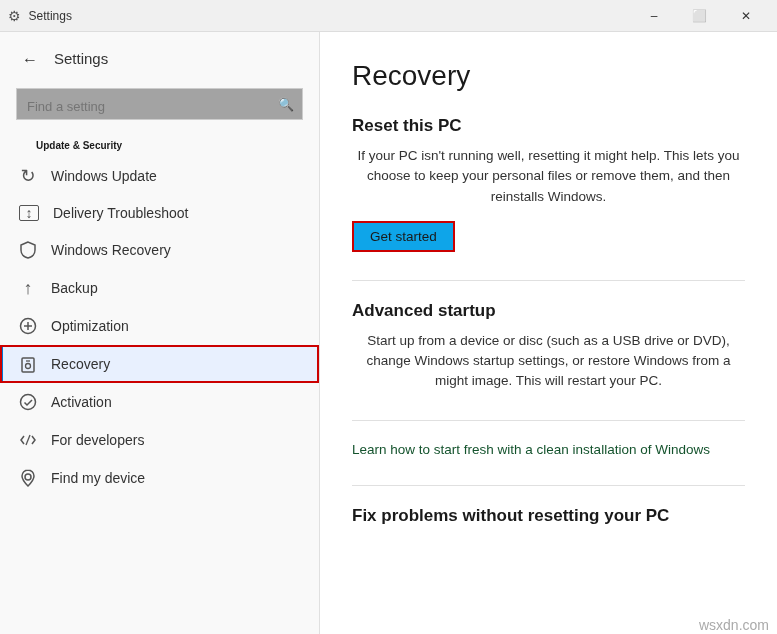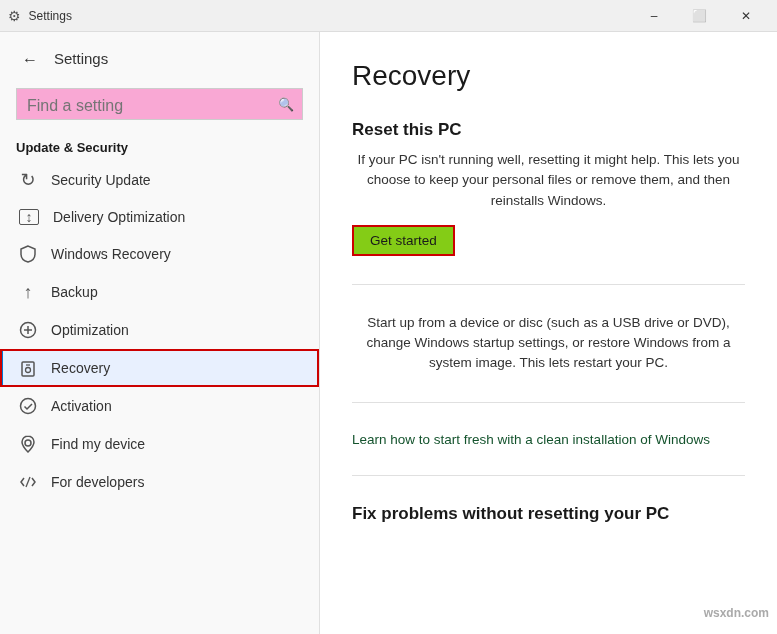--- a/index.html
+++ b/index.html
@@ -93,39 +93,40 @@
 
     .search-box {
       margin: 8px 16px 12px 16px;
       position: relative;
     }
     .search-box input {
       width: 100%;
       height: 32px;
       padding: 4px 32px 0 10px;
       border: 1px solid #ccc;
-      background: #f9a8d4;
-      font-size: 16px;
+      background: #a3a3a3;
+      font-size: 13px;
       color: #333;
       outline: none;
     }
     .search-icon-wrap {
       position: absolute;
       right: 8px;
       top: 50%;
       transform: translateY(-50%);
       color: #666;
       font-size: 13px;
     }
 
     .sidebar-section-label {
-      font-size: 13px;
+      font-size: 10px;
       font-weight: 600;
       color: #1a1a1a;
       padding: 8px 16px 6px 16px;
+      margin-left: 20px;
     }
 
     .sidebar-item {
       display: flex;
       align-items: center;
       gap: 14px;
       padding: 10px 16px;
       cursor: pointer;
       color: #333;
       font-size: 14px;
@@ -160,21 +161,20 @@
 
     .content-title {
       font-size: 28px;
       font-weight: 300;
       color: #1a1a1a;
       margin-bottom: 24px;
     }
 
     .section {
       margin-bottom: 28px;
-      margin-top: 28px;
     }
 
     .section-title {
       font-size: 17px;
       font-weight: 600;
       color: #1a1a1a;
       margin-bottom: 10px;
     }
 
     .section-desc {
@@ -184,21 +184,21 @@
       margin-bottom: 14px;
       text-align: center;
     }
 
     .btn {
       display: inline-block;
       padding: 6px 16px;
       font-size: 13.5px;
       cursor: pointer;
       border: 1px solid #999;
-      background: #84cc16;
+      background: #0ea5e9;
       color: #1a1a1a;
       font-family: inherit;
     }
     .btn.highlighted {
       border: 2px solid #cc0000;
     }
 
     .divider {
       border: none;
       border-top: 1px solid #e0e0e0;
@@ -208,26 +208,25 @@
     .link-text {
       color: #14532d;
       text-decoration: none;
       font-size: 13.5px;
       cursor: pointer;
     }
 
     
     .watermark {
       position: fixed;
-      bottom: 14px;
+      bottom: 1px;
       right: 8px;
-      font-size: 12px;
+      font-size: 14px;
       color: #aaa;
       z-index: 100;
-      font-weight: bold;
     }
   </style>
 </head>
 <body>
 
 <div class="title-bar">
   <div class="title-bar-left">
     <span style="font-size:14px; color:#555;">⚙</span>
     <span class="title-bar-title">Settings</span>
   </div>
@@ -250,25 +249,25 @@
 
     <div class="search-box">
       <input type="text" placeholder="Find a setting" style="">
       <span class="search-icon-wrap">🔍</span>
     </div>
 
     <div class="sidebar-section-label">Update &amp; Security</div>
 
     <div class="sidebar-item">
       <span class="sidebar-icon" style="font-size:18px;">↻</span>
-      <span>Security Update</span>
+      <span>Windows Update</span>
     </div>
     <div class="sidebar-item">
       <span class="sidebar-icon" style="font-size:14px; border:1.5px solid #555; border-radius:2px; width:20px; height:16px; display:flex; align-items:center; justify-content:center;">↕</span>
-      <span>Delivery Optimization</span>
+      <span>Delivery Troubleshoot</span>
     </div>
     <div class="sidebar-item">
       <span class="sidebar-icon">
         <svg width="18" height="18" viewBox="0 0 18 18" fill="none">
           <path d="M9 1L2 4v5c0 4 3 7 7 8 4-1 7-4 7-8V4L9 1z" stroke="#555" stroke-width="1.5" fill="none"></path>
         </svg>
       </span>
       <span>Windows Recovery</span>
     </div>
     <div class="sidebar-item">
@@ -300,51 +299,52 @@
         <svg width="18" height="18" viewBox="0 0 18 18" fill="none">
           <circle cx="9" cy="9" r="7.5" stroke="#555" stroke-width="1.5"></circle>
           <path d="M5.5 9.5l2.5 2.5L13 7" stroke="#555" stroke-width="1.5"></path>
         </svg>
       </span>
       <span>Activation</span>
     </div>
     <div class="sidebar-item">
       <span class="sidebar-icon">
         <svg width="18" height="18" viewBox="0 0 18 18" fill="none">
-          <circle cx="9" cy="8" r="3" stroke="#555" stroke-width="1.5"></circle>
-          <path d="M9 1C5.7 1 3 3.7 3 7c0 4 6 10 6 10s6-6 6-10c0-3.3-2.7-6-6-6z" stroke="#555" stroke-width="1.5" fill="none"></path>
-        </svg>
-      </span>
-      <span>Find my device</span>
-    </div>
-    <div class="sidebar-item">
-      <span class="sidebar-icon">
-        <svg width="18" height="18" viewBox="0 0 18 18" fill="none">
           <polyline points="5,5 2,9 5,13" stroke="#555" stroke-width="1.5" fill="none"></polyline>
           <polyline points="13,5 16,9 13,13" stroke="#555" stroke-width="1.5" fill="none"></polyline>
           <line x1="11" y1="4" x2="7" y2="14" stroke="#555" stroke-width="1.3"></line>
         </svg>
       </span>
       <span>For developers</span>
+    </div>
+    <div class="sidebar-item">
+      <span class="sidebar-icon">
+        <svg width="18" height="18" viewBox="0 0 18 18" fill="none">
+          <circle cx="9" cy="8" r="3" stroke="#555" stroke-width="1.5"></circle>
+          <path d="M9 1C5.7 1 3 3.7 3 7c0 4 6 10 6 10s6-6 6-10c0-3.3-2.7-6-6-6z" stroke="#555" stroke-width="1.5" fill="none"></path>
+        </svg>
+      </span>
+      <span>Find my device</span>
     </div>
   </div>
 
   <div class="content">
     <h1 class="content-title">Recovery</h1>
 
     <div class="section">
       <div class="section-title">Reset this PC</div>
       <p class="section-desc">If your PC isn't running well, resetting it might help. This lets you choose to keep your personal files or remove them, and then reinstalls Windows.</p>
       <button class="btn highlighted">Get started</button>
     </div>
 
     <hr class="divider">
 
     <div class="section">
-      <p class="section-desc">Start up from a device or disc (such as a USB drive or DVD), change Windows startup settings, or restore Windows from a system image. This lets restart your PC.</p>
+      <div class="section-title">Advanced startup</div>
+      <p class="section-desc">Start up from a device or disc (such as a USB drive or DVD), change Windows startup settings, or restore Windows from a might image. This will restart your PC.</p>
     </div>
 
     <hr class="divider">
 
     <div class="section">
       <a class="link-text" href="#">Learn how to start fresh with a clean installation of Windows</a>
     </div>
 
     <hr class="divider">
 

